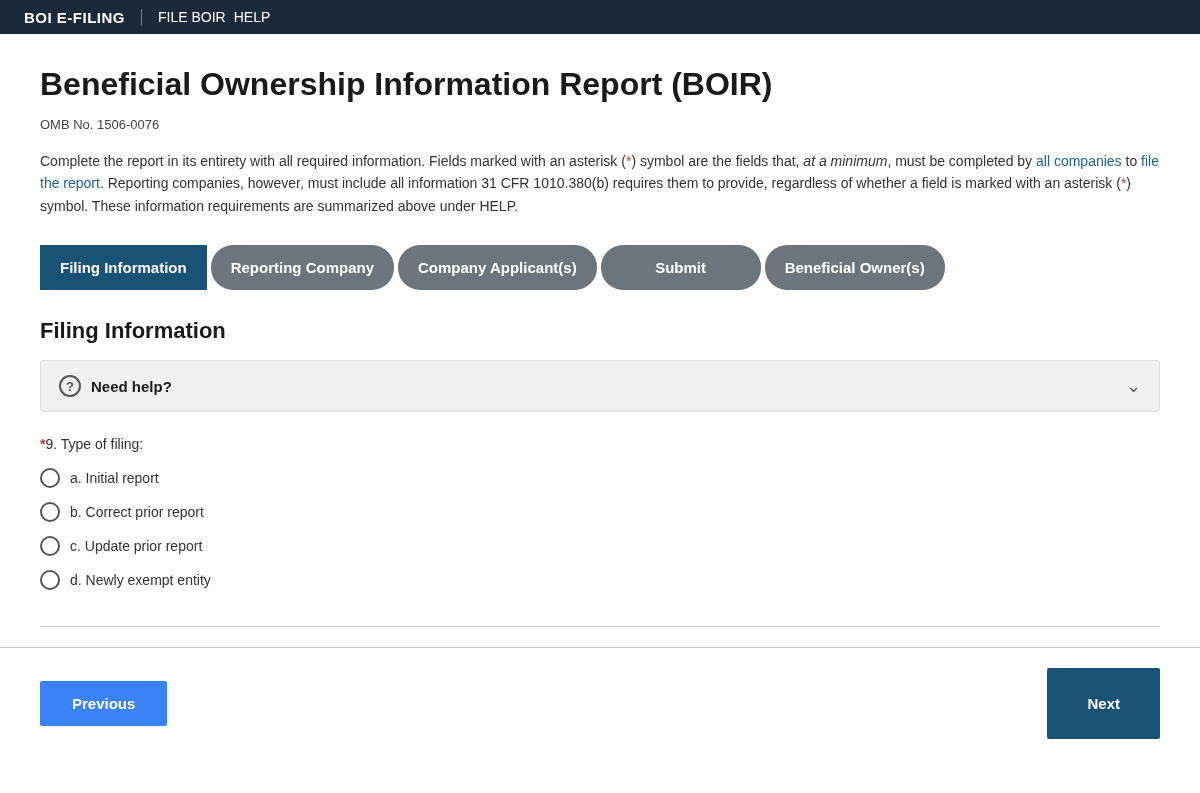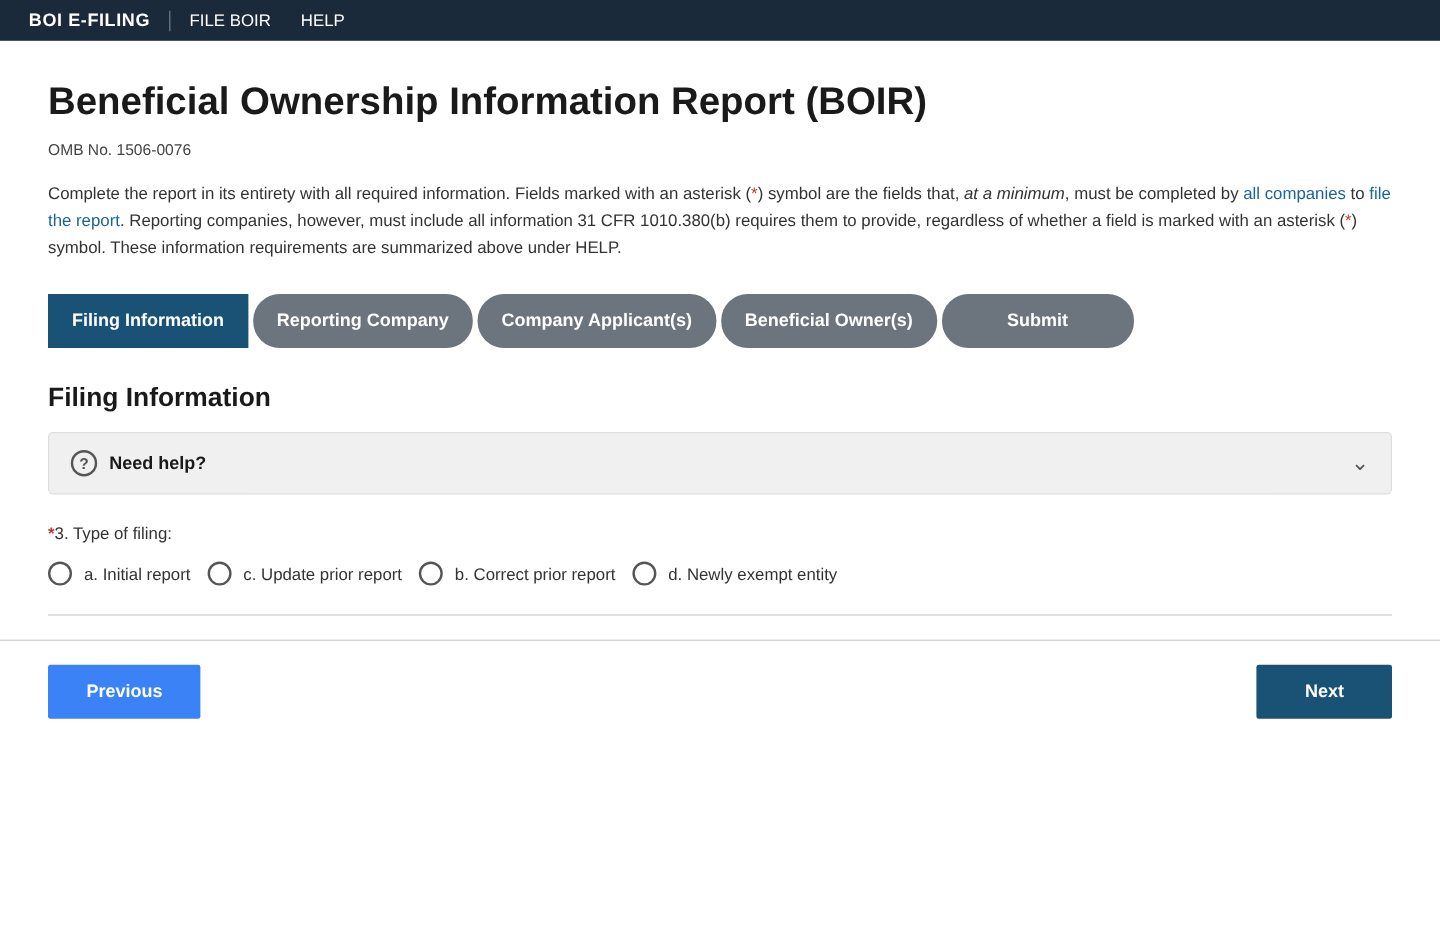--- a/index.html
+++ b/index.html
@@ -31,21 +31,21 @@
       font-weight: bold;
       font-size: 15px;
       letter-spacing: 0.5px;
       padding-right: 16px;
       margin-right: 16px;
       border-right: 1px solid rgba(255,255,255,0.4);
     }
 
     .navbar-links {
       display: flex;
-      gap: 25px;
+      gap: 8px;
     }
 
     .navbar-link {
       color: #fff;
       font-size: 14px;
       font-weight: 500;
       text-decoration: none;
       cursor: pointer;
     }
 
@@ -168,23 +168,23 @@
       margin-bottom: 16px;
     }
 
     .filing-type-label .required-star {
       color: #c0392b;
       font-weight: bold;
     }
 
     .radio-group {
       display: flex;
-      flex-direction: row;
+      flex-direction: column;
       gap: 14px;
-      margin-bottom: 24px;
+      margin-bottom: 36px;
     }
 
     .radio-item {
       display: flex;
       align-items: center;
       gap: 10px;
       cursor: pointer;
       font-size: 14px;
       color: #333;
     }
@@ -225,21 +225,21 @@
       font-weight: bold;
       cursor: not-allowed;
       border-radius: 2px;
       min-width: 120px;
     }
 
     .btn-next {
       background-color: #1a5276;
       color: #fff;
       border: none;
-      padding: 14px 40px;
+      padding: 27px 40px;
       font-size: 15px;
       font-weight: bold;
       cursor: pointer;
       border-radius: 2px;
       min-width: 100px;
     }
   </style>
 </head>
 <body>
 
@@ -256,50 +256,50 @@
   <div class="omb-number">OMB No. 1506-0076</div>
 
   <div class="intro-text">
     <span>Complete the report in its entirety with all required information. Fields marked with an asterisk (</span><span class="asterisk">*</span><span>) symbol are the fields that, <em>at a minimum</em>, must be completed by </span><span class="link-text">all companies</span><span> to </span><span class="link-text">file the report</span><span>. Reporting companies, however, must include all information 31 CFR 1010.380(b) requires them to provide, regardless of whether a field is marked with an asterisk (</span><span class="asterisk">*</span><span>) symbol. These information requirements are summarized above under HELP.</span>
   </div>
 
   <div class="tabs">
     <button class="tab active">Filing Information</button>
     <button class="tab inactive">Reporting Company</button>
     <button class="tab inactive">Company Applicant(s)</button>
+    <button class="tab inactive">Submit</button>
     <button class="tab inactive">Beneficial Owner(s)</button>
-    <button class="tab inactive">Submit</button>
   </div>
 
   <h2 class="section-title">Filing Information</h2>
 
   <div class="help-box">
     <div class="help-box-left">
       <div class="help-icon">?</div>
       <span>Need help?</span>
     </div>
     <span class="chevron-icon">⌄</span>
   </div>
 
   <div class="filing-type-label">
-    <span class="required-star">*</span><span>3. Type of filing:</span>
+    <span class="required-star">*</span><span>9. Type of filing:</span>
   </div>
 
   <div class="radio-group">
     <label class="radio-item">
       <span class="radio-circle"></span>
       <span>a. Initial report</span>
     </label>
     <label class="radio-item">
       <span class="radio-circle"></span>
-      <span>c. Update prior report</span>
+      <span>b. Correct prior report</span>
     </label>
     <label class="radio-item">
       <span class="radio-circle"></span>
-      <span>b. Correct prior report</span>
+      <span>c. Update prior report</span>
     </label>
     <label class="radio-item">
       <span class="radio-circle"></span>
       <span>d. Newly exempt entity</span>
     </label>
   </div>
 
   <hr class="divider-bottom">
 </div>
 

